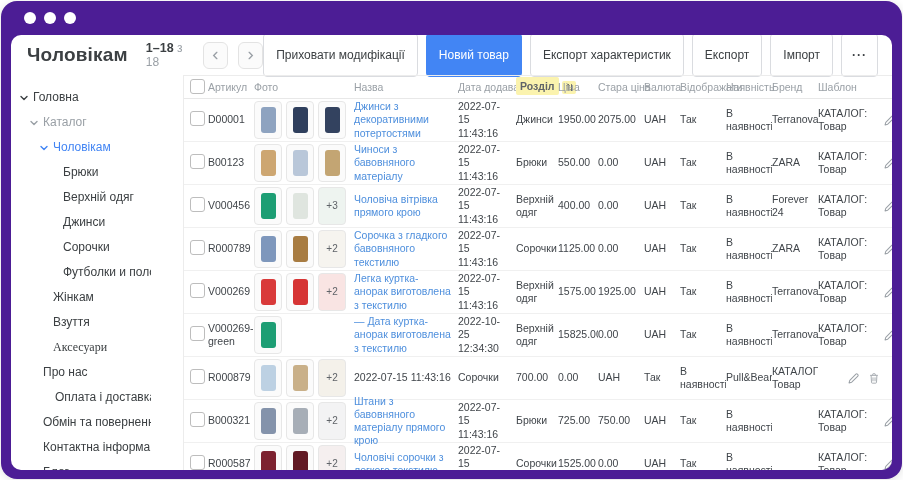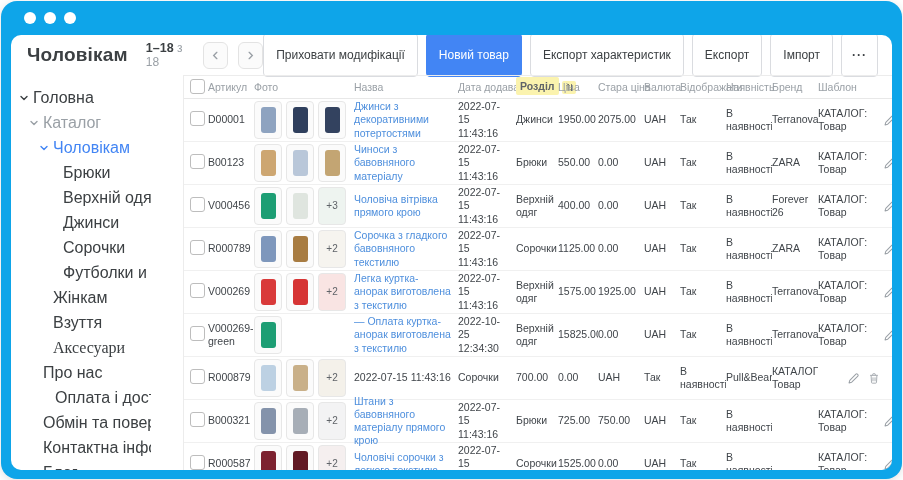--- a/index.html
+++ b/index.html
@@ -1,35 +1,35 @@
 <!DOCTYPE html>
 <html><head>
 <meta charset="utf-8">
 <style>
   html,body{margin:0;padding:0;background:#fff;width:903px;height:480px;font-family:"Liberation Sans",sans-serif;-webkit-font-smoothing:antialiased;}
-  .window{position:absolute;left:1px;top:1px;width:901px;height:478px;background:#0ea5e9;border-radius:16px;box-shadow:0 2px 10px rgba(0,0,0,.12);overflow:hidden;}
+  .window{position:absolute;left:1px;top:1px;width:901px;height:478px;background:#4c1d95;border-radius:16px;box-shadow:0 2px 10px rgba(0,0,0,.12);overflow:hidden;}
   .titlebar{position:absolute;top:0;left:0;right:0;height:34px;display:flex;align-items:center;padding-left:23px;gap:8px;}
   .dot{width:12px;height:12px;border-radius:50%;background:#fff;}
   .content{position:absolute;top:34px;left:10px;right:10px;bottom:9px;background:#fff;border-radius:10px;overflow:hidden;display:flex;flex-direction:column;}
   
   .page-header{height:40px;min-height:40px;display:flex;align-items:center;justify-content:space-between;padding:0 14px 0 16px;}
   .ph-left{display:flex;align-items:center;gap:18px;}
   .page-title{font-size:19px;font-weight:700;color:#3c4043;letter-spacing:.2px;}
   .pager{display:flex;align-items:center;gap:10px;}
   .pager-text{font-size:12px;color:#9aa0a6;}
   .pager-text b{color:#3c4043;font-size:12.5px;}
   .pg-btn{width:26px;height:25px;border:1px solid #e3e3e3;background:#fbfbfb;border-radius:6px;display:flex;align-items:center;justify-content:center;color:#9aa0a6;cursor:pointer;}
   .toolbar{display:flex;align-items:center;gap:8px;}
   .btn{height:44px;padding:0 12px;border:1px solid #dadce0;background:#fff;border-radius:4px;font-size:12px;color:#3c4043;display:flex;align-items:center;cursor:pointer;white-space:nowrap;font-family:inherit;}
   .btn.primary{background:#4285f4;border-color:#4285f4;color:#fff;}
   .btn.more{padding:0 10px;font-weight:700;letter-spacing:1px;}
   
   .body{flex:1;display:flex;overflow:hidden;}
   .sidebar{width:140px;min-width:140px;padding-top:10px;overflow:hidden;}
-  .side-item{font-size:16px;color:#3c4043;line-height:25px;display:flex;align-items:center;gap:4px;cursor:pointer;white-space:nowrap;text-align:center;}
+  .side-item{font-size:12px;color:#3c4043;line-height:25px;display:flex;align-items:center;gap:4px;cursor:pointer;white-space:nowrap;text-align:center;}
   .side-item.gray{color:#9aa0a6;}
   .side-item.active{color:#4285f4;}
   .side-item .chev{display:inline-flex;}
   
   .table{flex:1;border-left:1px solid #ececec;border-top:1px solid #ececec;overflow:hidden;margin-left:32px;}
   .trow,.thead-row{display:grid;grid-template-columns:24px 46px 100px 104px 58px 42px 40px 46px 36px 46px 46px 46px 64px 36px;align-items:center;}
   .thead-row{height:22px;border-bottom:1px solid #e8e8e8;}
   .th{font-size:10.5px;color:#9aa0a6;white-space:nowrap;overflow:visible;}
   .th .hl{background:#fbf3ae;color:#5f6368;font-weight:700;padding:3px 4px;border-radius:2px;}
   .th .sort{background:#fbf3ae;padding:2px 2px;margin-left:3px;border-radius:2px;display:inline-flex;vertical-align:middle;cursor:pointer;}
@@ -257,21 +257,21 @@
                 </span>
               </div>
               <div class="td"><span class="name-link">Чоловіча вітрівка прямого крою</span></div>
               <div class="td">2022-07-15 11:43:16</div>
               <div class="td">Верхній одяг</div>
               <div class="td num">400.00</div>
               <div class="td num">0.00</div>
               <div class="td">UAH</div>
               <div class="td">Так</div>
               <div class="td">В наявності</div>
-              <div class="td">Forever 26</div>
+              <div class="td">Forever 24</div>
               <div class="td">КАТАЛОГ: Товар</div>
               <div class="td icons">
                 <svg width="13" height="13" viewBox="0 0 14 14">
                   <path d="M2.2 11.8 L3 8.9 L9.6 2.3 a1.1 1.1 0 0 1 1.55 0 l0.55 0.55 a1.1 1.1 0 0 1 0 1.55 L5.1 11 Z" fill="none" stroke="#9aa0a6" stroke-width="1.1" stroke-linejoin="round"></path>
                 </svg>
                 <svg width="12" height="13" viewBox="0 0 14 15">
                   <path d="M2.5 3.8 h9 M5.5 3.8 V2.6 a0.7 0.7 0 0 1 0.7-0.7 h1.6 a0.7 0.7 0 0 1 0.7 0.7 V3.8 M3.6 3.8 l0.5 8.2 a1 1 0 0 0 1 0.95 h3.8 a1 1 0 0 0 1-0.95 l0.5-8.2 M5.8 6.2 v4.5 M8.2 6.2 v4.5" fill="none" stroke="#9aa0a6" stroke-width="1"></path>
                 </svg>
               </div>
             </div>
@@ -344,21 +344,21 @@
             <div class="trow">
               <div class="td"><span class="cb"></span></div>
               <div class="td">V000269-green</div>
               <div class="td">
                 <span class="photos">
                   <span class="thumb">
                     <span class="garment" style="background:#1d9e74"></span>
                   </span>
                 </span>
               </div>
-              <div class="td"><span class="name-link">— Оплата куртка-анорак виготовлена з текстилю</span></div>
+              <div class="td"><span class="name-link">— Дата куртка-анорак виготовлена з текстилю</span></div>
               <div class="td">2022-10-25 12:34:30</div>
               <div class="td">Верхній одяг</div>
               <div class="td num">15825.00</div>
               <div class="td num">0.00</div>
               <div class="td">UAH</div>
               <div class="td">Так</div>
               <div class="td">В наявності</div>
               <div class="td">Terranova</div>
               <div class="td">КАТАЛОГ: Товар</div>
               <div class="td icons">

